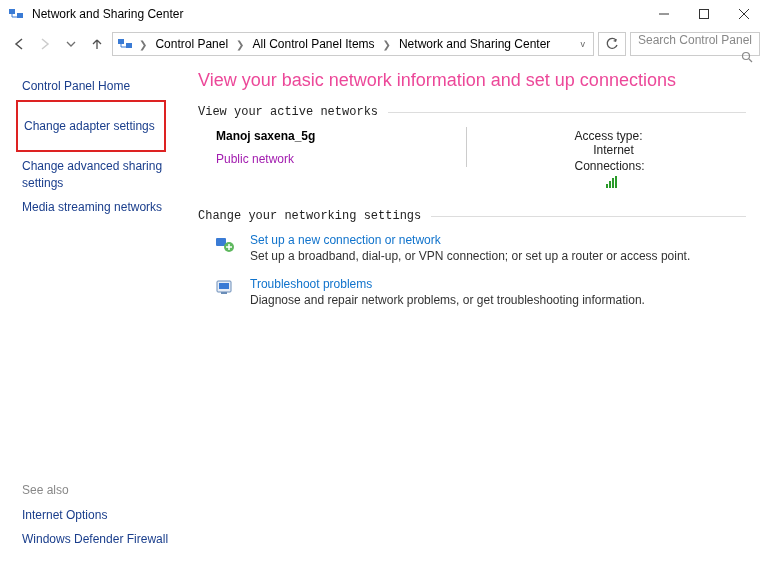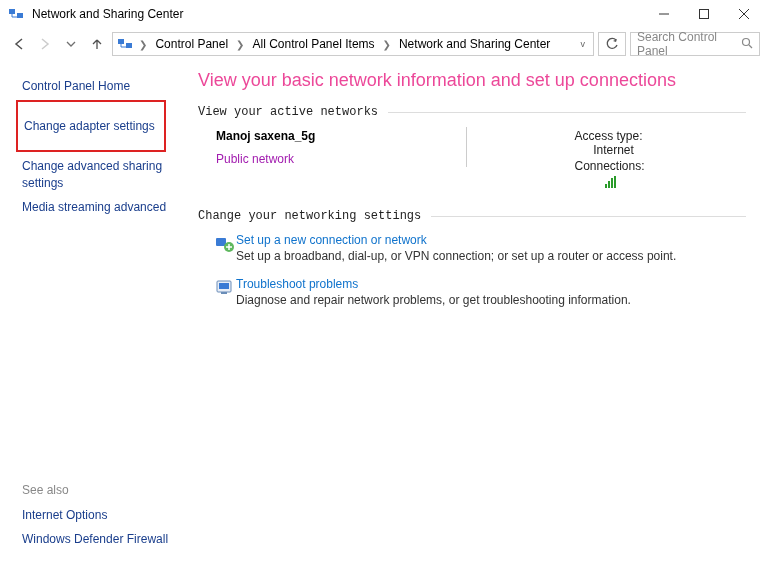--- a/index.html
+++ b/index.html
@@ -62,20 +62,21 @@
     border: 1px solid #ccc;
     display: flex; align-items: center; justify-content: center;
   }
   .search-box {
     width: 130px; height: 24px;
     border: 1px solid #ccc;
     display: flex; align-items: center;
     padding: 0 6px;
     color: #888;
     gap: 4px;
+    flex-direction: column;
   }
   .search-box .sicon { margin-left: auto; }
   .content {
     display: flex;
     height: calc(561px - 28px - 32px);
   }
   .sidebar {
     width: 188px;
     padding: 14px 0 10px 22px;
     display: flex;
@@ -123,27 +124,28 @@
     display: flex;
     margin: 6px 0 20px 18px;
   }
   .net-left { flex: 0 0 250px; }
   .net-name { font-weight: 600; }
   .net-type { color: #a21caf; margin-top: 9px; }
   .vsep { width: 1px; background: #ccc; margin: -2px 14px 0 0; height: 40px;}
   .net-right { flex: 1; }
   .kv { display: flex; align-items: center; margin-bottom: 2px; flex-direction: column; }
   .kv .k { width: 78px; color: #222; }
-  .kv .v { color: #222; }
+  .kv .v { color: #222; text-align: center; }
   .wifi-link { color: #1073cc; }
   .signal-icon { display:inline-block; width:14px; height:12px; margin-right:4px; vertical-align:-1px;}
   .signal-icon span { display:inline-block; width:2px; background:#2a9b2a; margin-right:1px; vertical-align:bottom;}
   .task {
     display: flex;
     margin: 8px 0 14px 16px;
+    gap: 14px;
   }
   .task-icon { width: 22px; height: 22px; flex: 0 0 22px; }
   .task-body .ttitle { color: #1073cc; margin-bottom: 2px; }
   .task-body .tdesc { color: #333; }
   a.link { color: #1073cc; text-decoration: none; }
 </style>
 </head>
 <body>
 
 <div class="titlebar">
@@ -229,21 +231,21 @@
           <line x1="8" y1="8" x2="11" y2="11" stroke="#888" stroke-width="1.2"></line>
         </svg></span>
   </div>
 </div>
 
 <div class="content">
   <div class="sidebar">
     <div class="side-link">Control Panel Home</div>
     <div class="side-link highlight">Change adapter settings</div>
     <div class="side-link">Change advanced sharing settings</div>
-    <div class="side-link">Media streaming advanced</div>
+    <div class="side-link">Media streaming networks</div>
 
     <div class="see-also">See also</div>
     <div class="side-link">Internet Options</div>
     <div class="side-link">Windows Defender Firewall</div>
   </div>
 
   <div class="main">
     <h1 class="page-title">View your basic network information and set up connections</h1>
 
     <div class="section-header">

